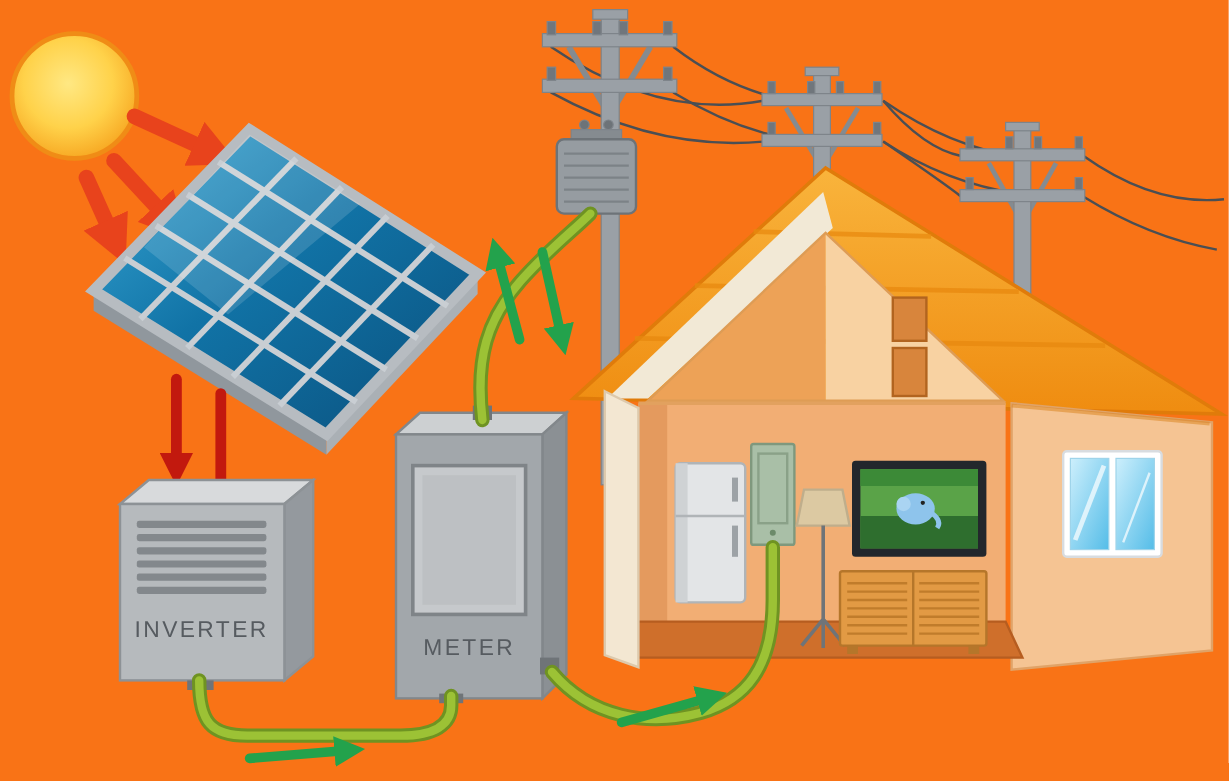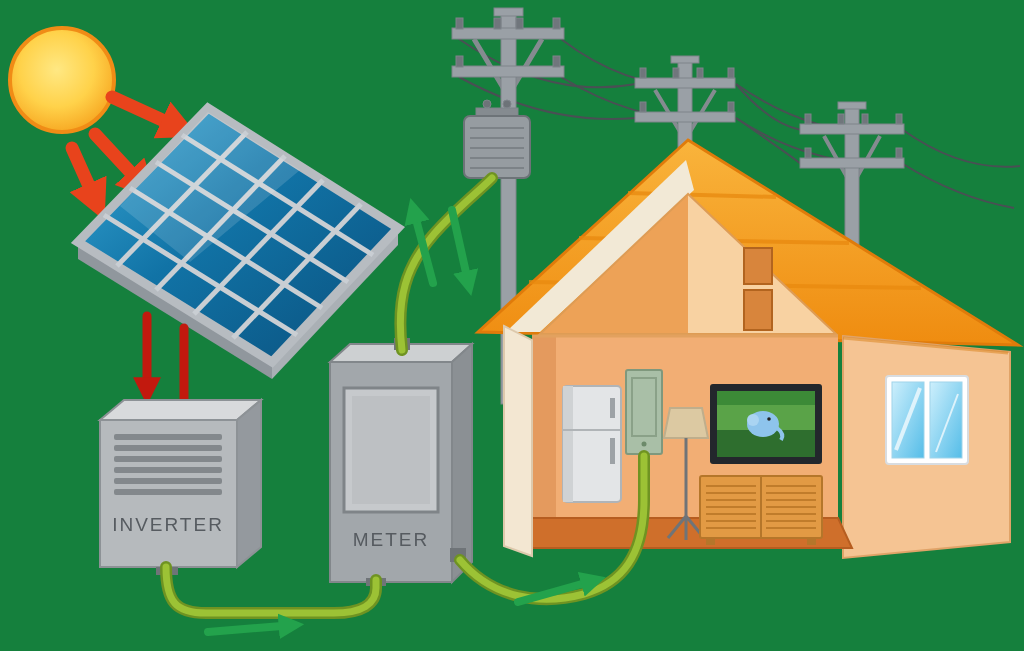--- a/index.html
+++ b/index.html
@@ -1,16 +1,16 @@
 <!DOCTYPE html>
 <html><head>
 <meta charset="utf-8">
 <style>
   html,body{margin:0;padding:0;background:#ffffff;}
-  .stage{position:relative;width:1024px;height:651px;background:#15803d;overflow:hidden;
+  .stage{position:relative;width:1024px;height:651px;background:#f97316;overflow:hidden;
          font-family:"Liberation Sans",sans-serif;}
   svg{position:absolute;inset:0;display:block;}
   .box-label{font-family:"Liberation Sans",sans-serif;font-size:19px;letter-spacing:2px;
              fill:#565b60;text-anchor:middle;}
 </style>
 </head>
 <body>
 
 <div class="stage">
 <svg viewBox="0 0 1024 651" width="1024" height="651">

